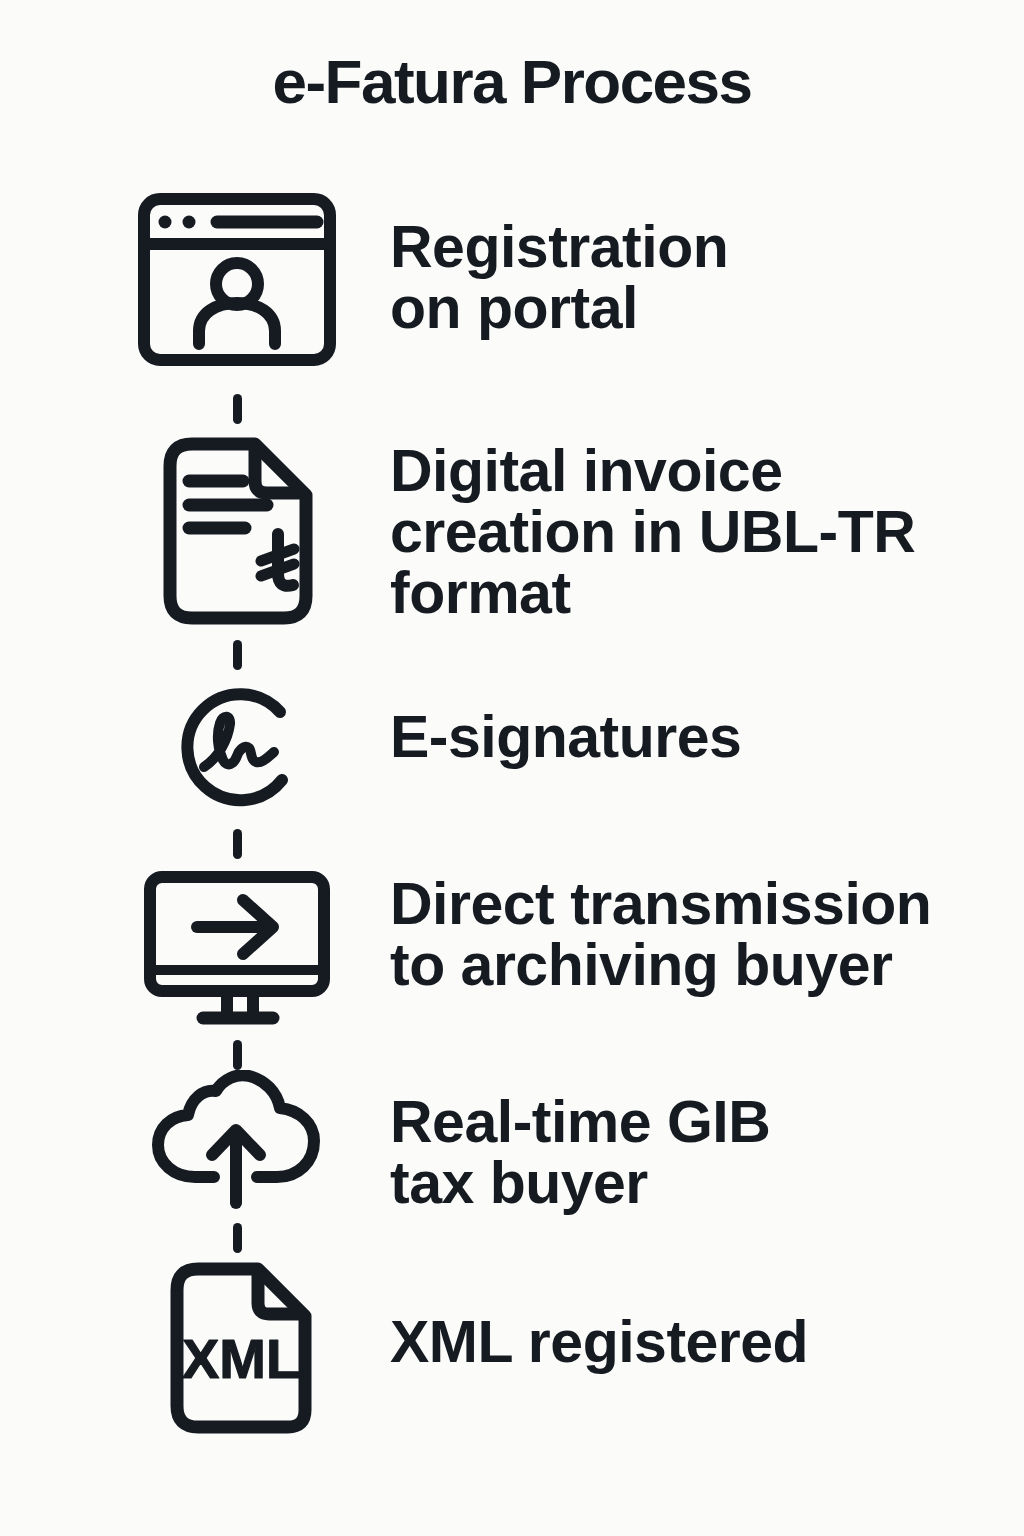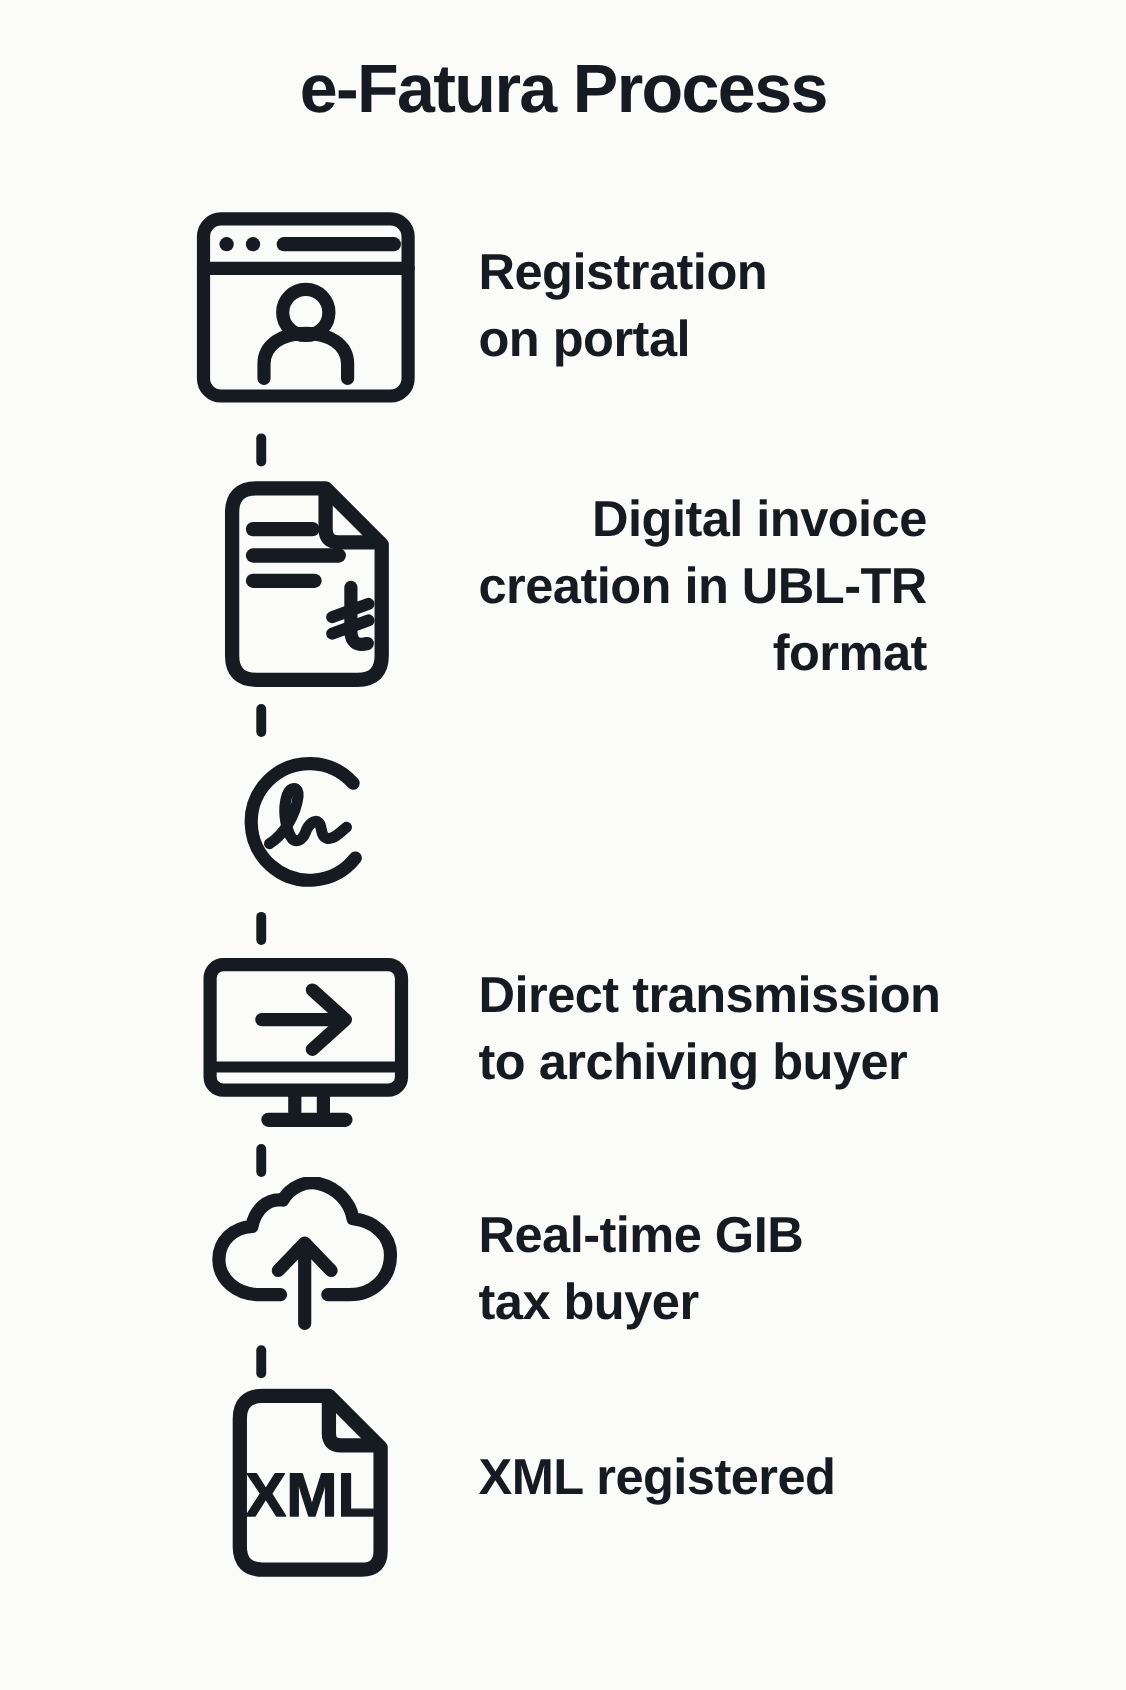--- a/index.html
+++ b/index.html
@@ -4,23 +4,23 @@
 <style>
   html,body{margin:0;padding:0;background:#fafafa;}
   .canvas{
     position:relative;width:1024px;height:1536px;background:#fbfbfa;
     font-family:"Liberation Sans",sans-serif;color:#161b22;overflow:hidden;
   }
   .title{
     position:absolute;top:46px;left:0;width:100%;text-align:center;
     font-size:62px;font-weight:bold;letter-spacing:-1.5px;color:#161b22;
   }
-  .icon{position:absolute;margin-left:41px;}
+  .icon{position:absolute;}
   .step-label{
-    position:absolute;left:435px;font-size:46px;font-weight:bold;
+    position:absolute;left:390px;font-size:59px;font-weight:bold;
     line-height:61px;letter-spacing:-0.5px;white-space:pre-line;color:#161b22;
   }
   .dash{
     position:absolute;left:233px;width:9px;height:30px;border-radius:5px;
     background:#161b22;
   }
   svg{display:block;}
 </style>
 </head>
 <body>
@@ -50,32 +50,33 @@
       <path d="M29 7 H92 L143 58 V159 Q143 181 121 181 H29 Q7 181 7 159 V29 Q7 7 29 7 Z"></path>
       <path d="M92 9 V44 Q92 56 104 56 H140"></path>
       <line x1="26" y1="44" x2="80" y2="44"></line>
       <line x1="26" y1="68" x2="104" y2="68"></line>
       <line x1="26" y1="91" x2="82" y2="91"></line>
       <path d="M115 97 V136 Q115 152 130 148" stroke-width="12"></path>
       <line x1="98" y1="124" x2="131" y2="112" stroke-width="11"></line>
       <line x1="98" y1="139" x2="131" y2="127" stroke-width="11"></line>
     </svg>
   </div>
-  <div class="step-label" style="top:441px;text-align:right;">Digital invoice
+  <div class="step-label" style="top:441px;">Digital invoice
 creation in UBL-TR
 format</div>
 
   <div class="dash" style="top:640px;"></div>
 
   <div class="icon" style="left:177px;top:683px;">
     <svg width="128" height="128" viewBox="0 0 128 128" fill="none" stroke="#161b22" stroke-linecap="round" stroke-linejoin="round">
       <path d="M103 29 A53 53 0 1 0 105 97" stroke-width="12"></path>
       <path d="M27 84 C41 75 51 57 53 41 C54 32 46 31 43 40 C39 52 41 67 46 77 C50 85 57 81 60 73 C62 67 68 61 72 65 C75 68 73 77 79 79 C85 81 92 73 97 69" stroke-width="10"></path>
     </svg>
   </div>
+  <div class="step-label" style="top:707px;">E-signatures</div>
 
   <div class="dash" style="top:829px;"></div>
 
   <div class="icon" style="left:143px;top:870px;">
     <svg width="188" height="160" viewBox="0 0 188 160" fill="none" stroke="#161b22" stroke-width="12" stroke-linecap="round" stroke-linejoin="round">
       <rect x="7" y="7" width="174" height="114" rx="12"></rect>
       <line x1="11" y1="100" x2="177" y2="100" stroke-width="10"></line>
       <line x1="54" y1="57" x2="122" y2="57"></line>
       <path d="M100 30 L130 57 L100 84"></path>
       <line x1="84" y1="122" x2="84" y2="141"></line>

